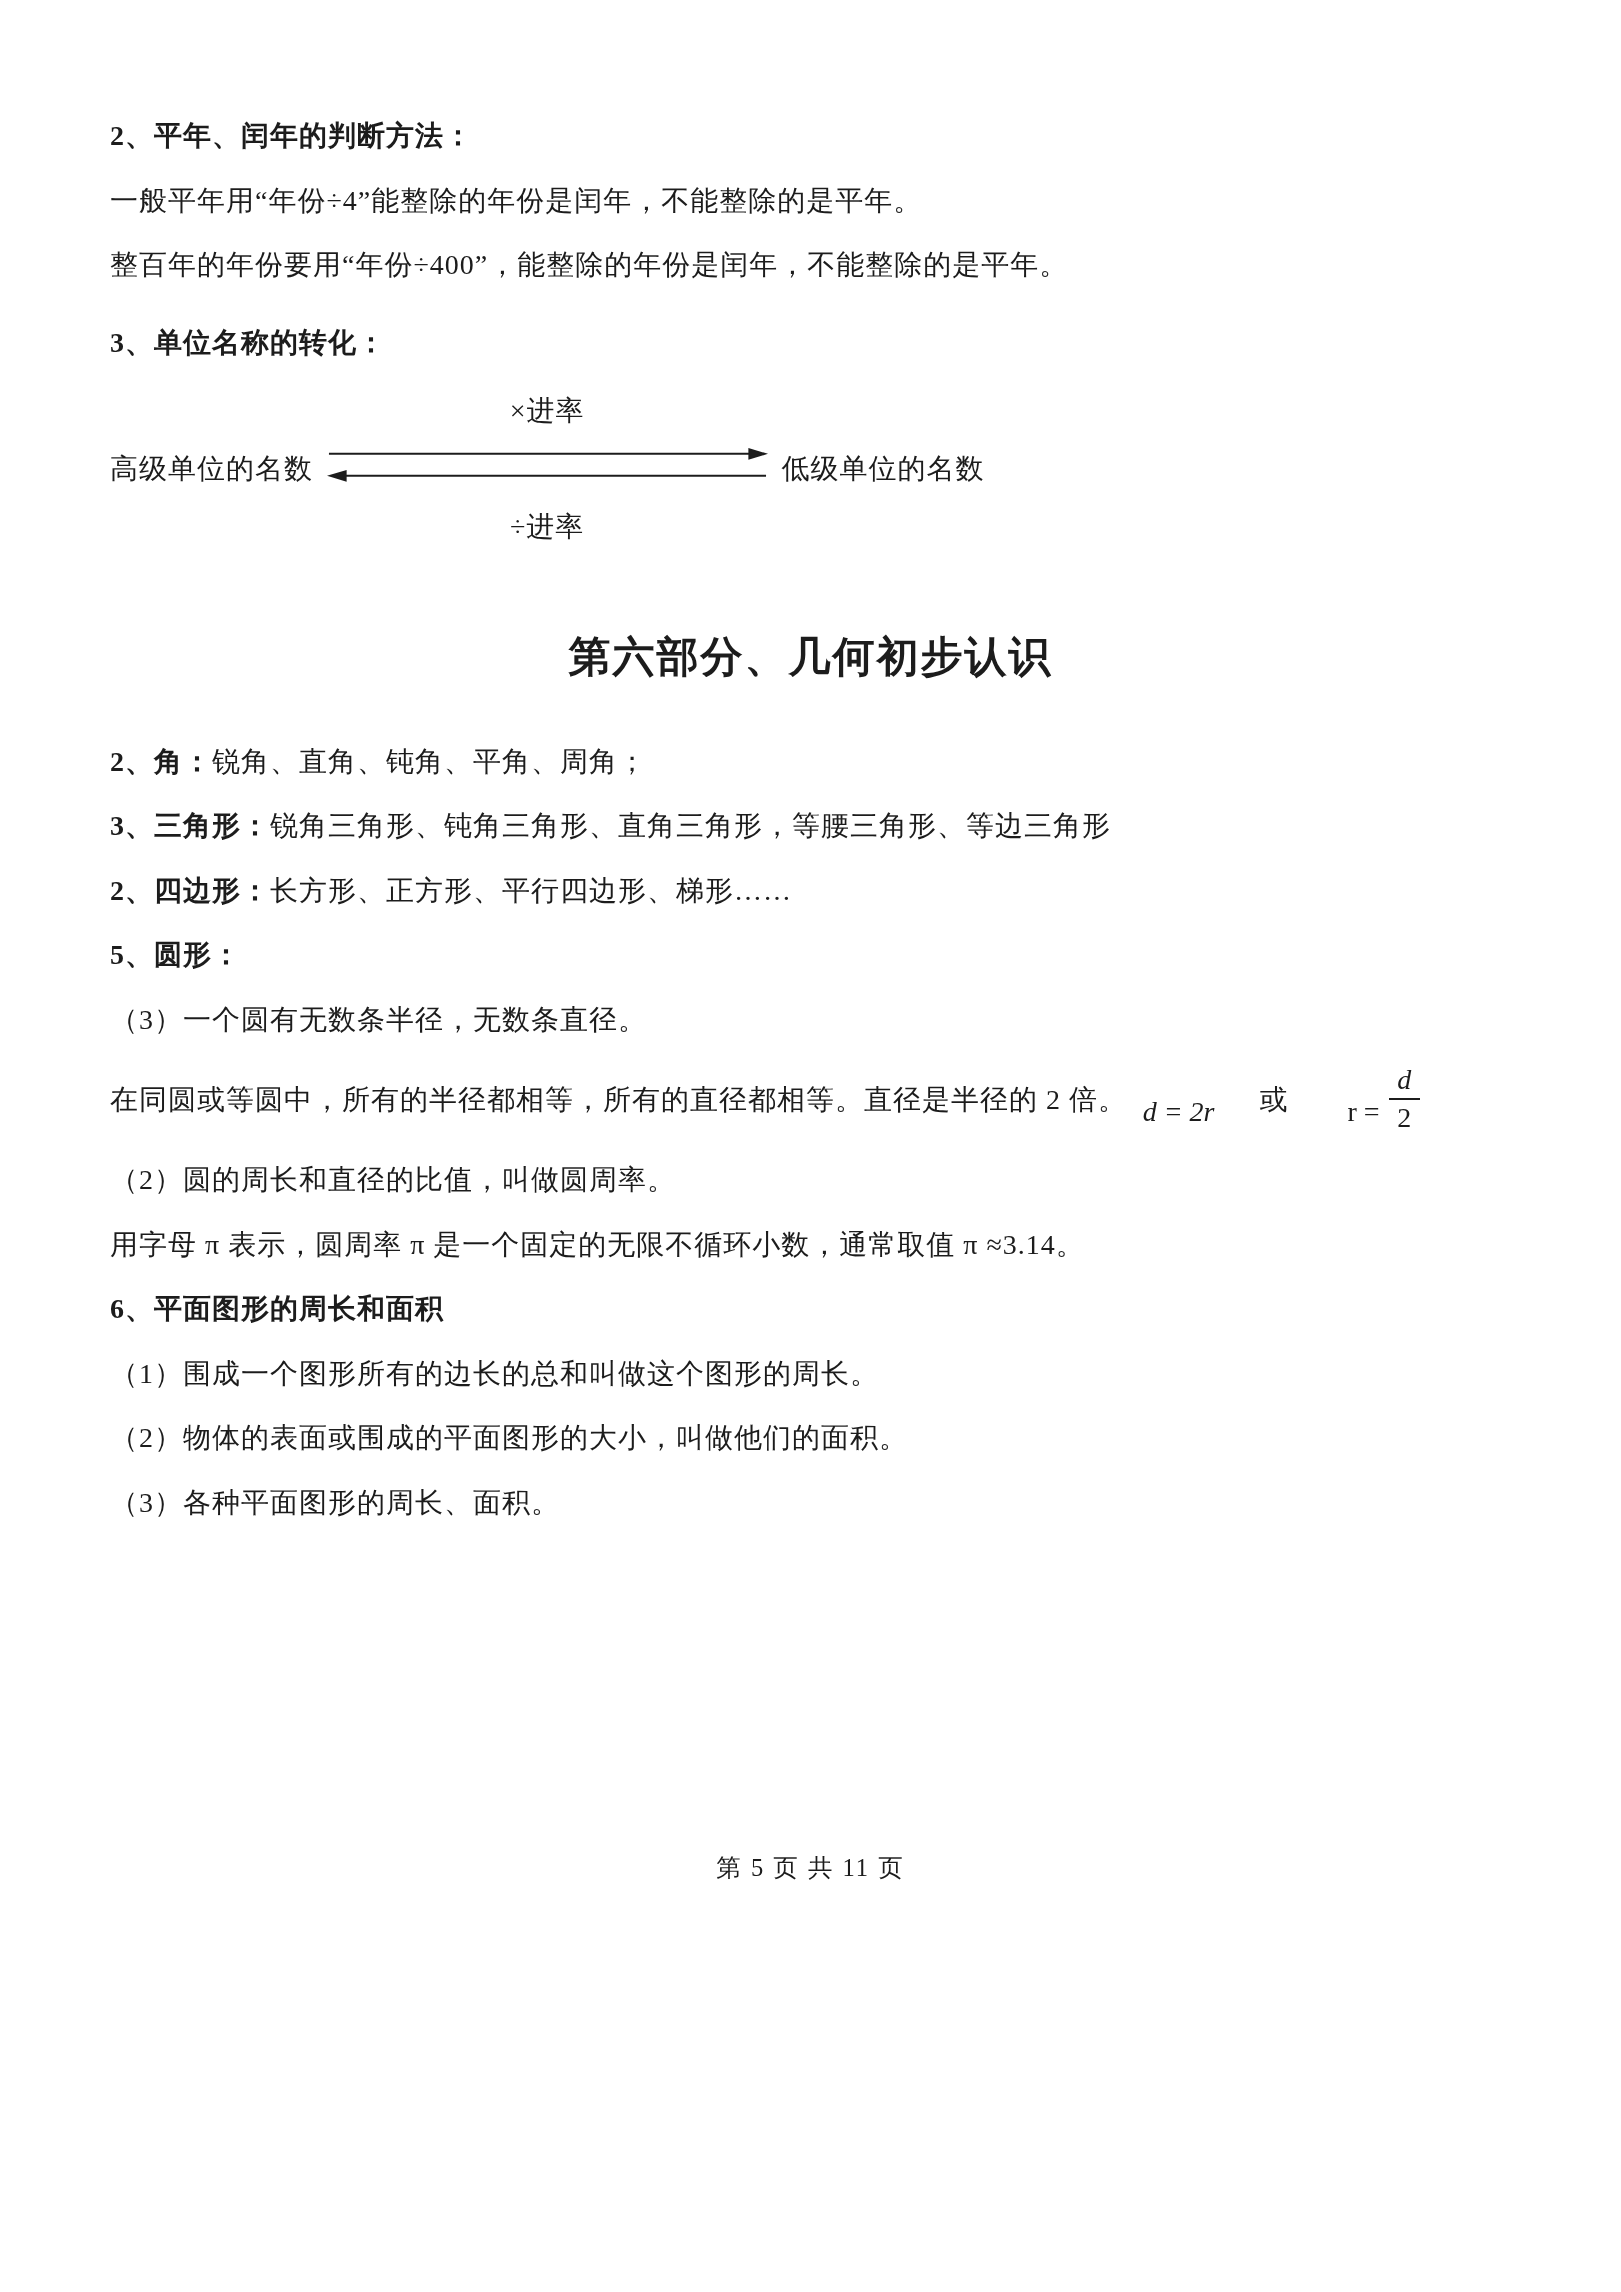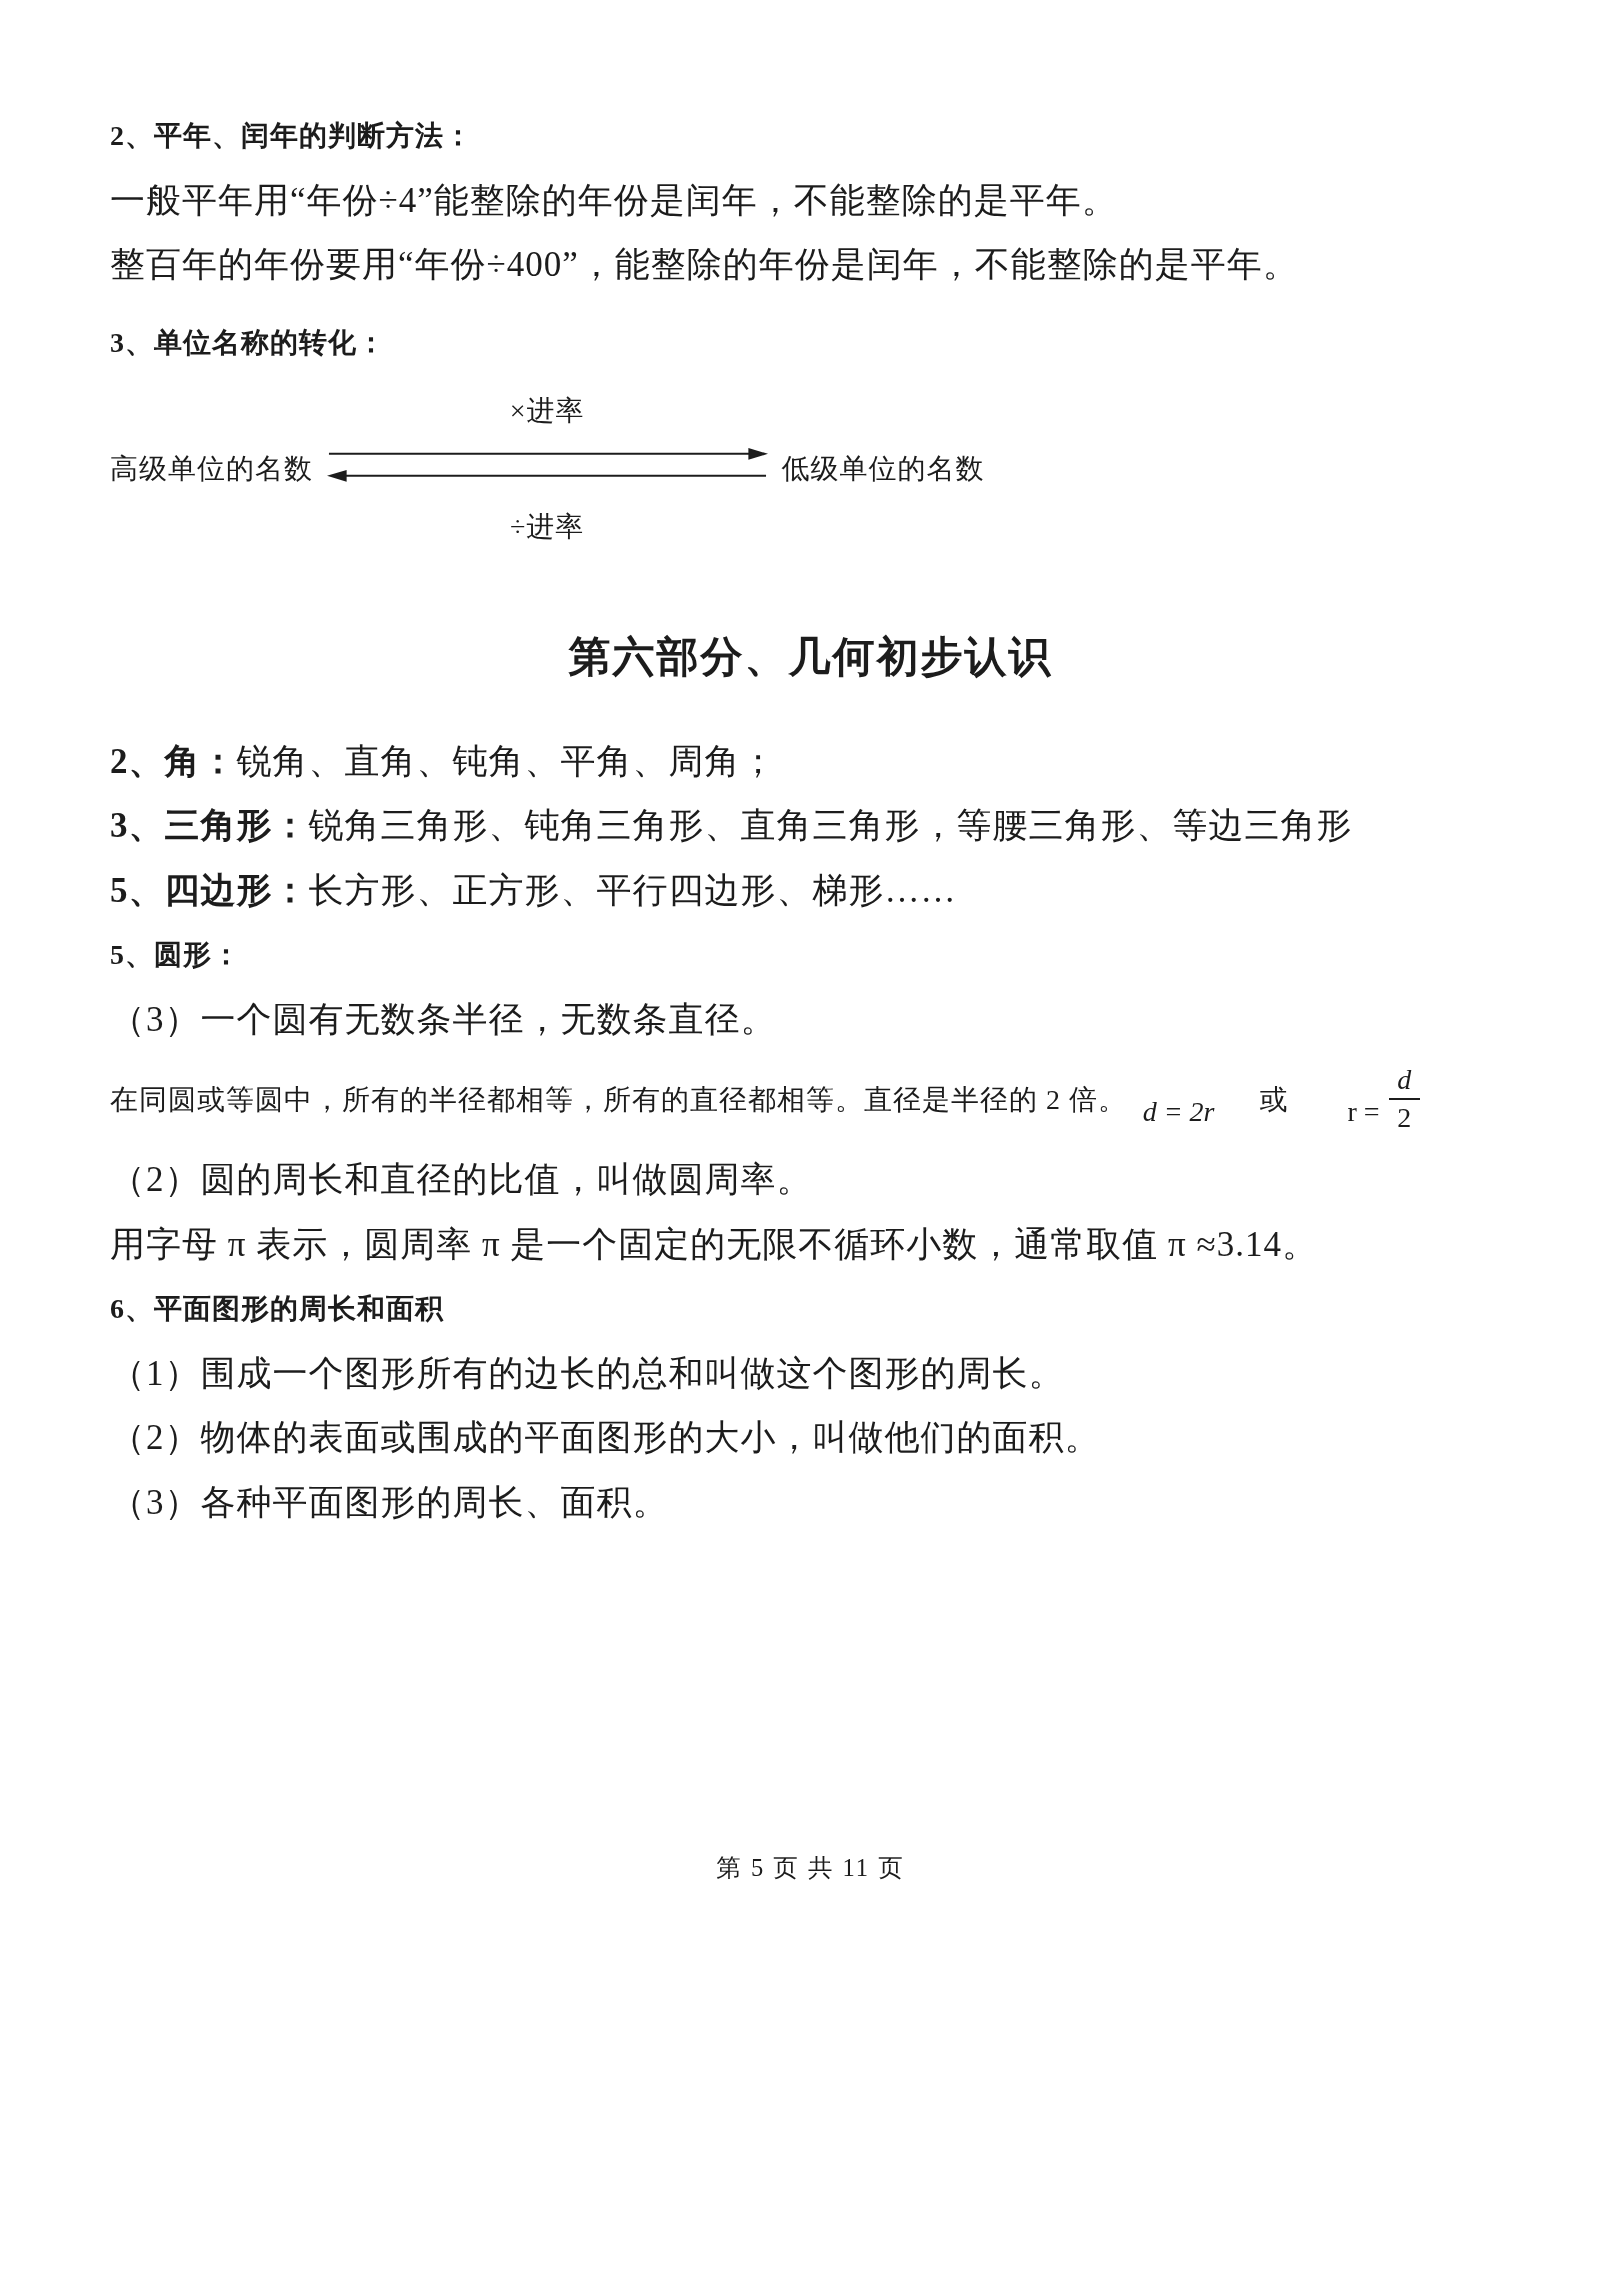--- a/index.html
+++ b/index.html
@@ -11,21 +11,21 @@
   .page {
     position: relative;
     width: 1621px;
     height: 1988px;
     margin: 0 auto;
     background: #ffffff;
     padding: 116px 110px 0 110px;
     overflow: hidden;
   }
   .para {
-    font-size: 35px;
+    font-size: 28px;
     line-height: 39px;
     margin-bottom: 25.5px;
     letter-spacing: 1px;
   }
   .bold { font-weight: bold; }
   .heading {
     font-size: 28px;
     line-height: 39px;
     font-weight: bold;
     margin-bottom: 25.5px;
@@ -145,21 +145,21 @@
         <div class="d-label d-label-bottom">÷进率</div>
       </div>
       <span class="d-side">低级单位的名数</span>
     </div>
   </div>
 
   <h1 class="section-title">第六部分、几何初步认识</h1>
 
   <p class="para"><span class="bold">2、角：</span><span>锐角、直角、钝角、平角、周角；</span></p>
   <p class="para"><span class="bold">3、三角形：</span><span>锐角三角形、钝角三角形、直角三角形，等腰三角形、等边三角形</span></p>
-  <p class="para"><span class="bold">5、四边形：</span><span>长方形、正方形、平行四边形、梯形……</span></p>
+  <p class="para"><span class="bold">2、四边形：</span><span>长方形、正方形、平行四边形、梯形……</span></p>
 
   <p class="heading">5、圆形：</p>
   <p class="para">（3）一个圆有无数条半径，无数条直径。</p>
 
   <div class="formula-line">
     <span>在同圆或等圆中，所有的半径都相等，所有的直径都相等。直径是半径的 2 倍。</span>
     <span class="math m1">d = 2r</span>
     <span class="or-word">或</span>
     <span class="math m2">r =</span>
     <span class="frac">

